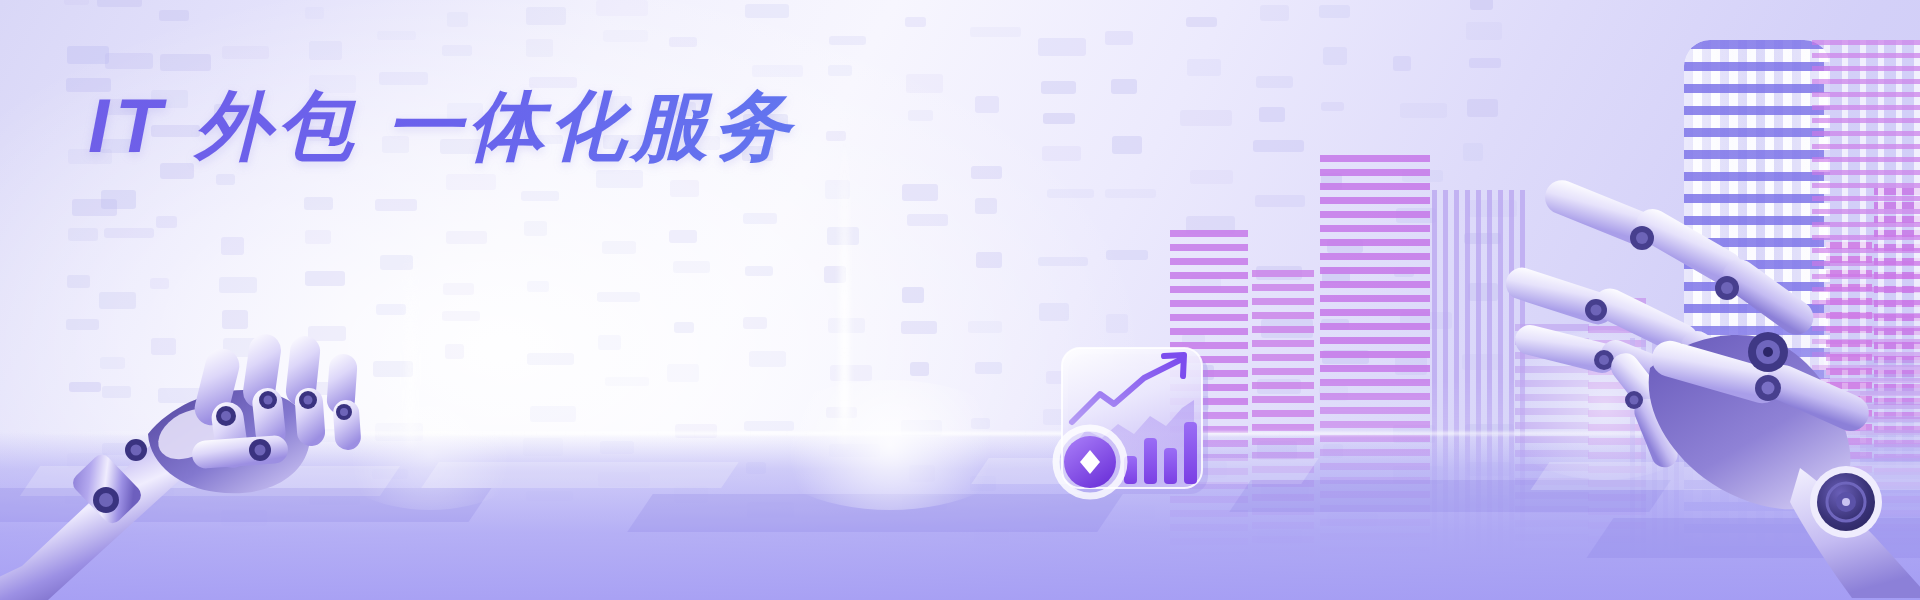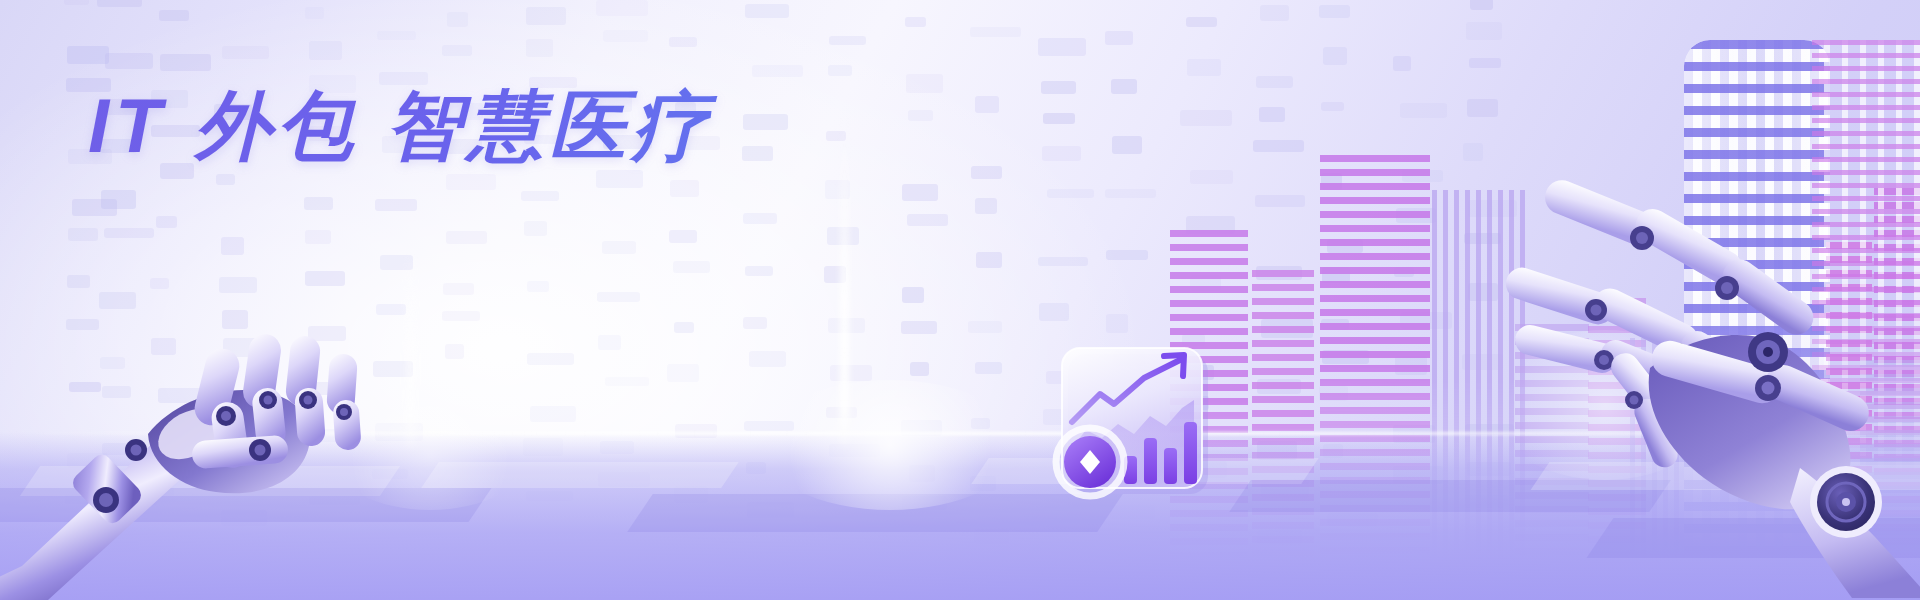--- a/index.html
+++ b/index.html
@@ -377,21 +377,21 @@
     <div class="tile dark" style="left:1600px;top:86px; width:420px; height:40px;"></div>
   </div>
 
   <div class="beam" style="left:840px;"></div>
   <div class="beam" style="left:406px; top:250px; height:200px; opacity:.55;"></div>
   <div class="glow" style="left:760px; top:380px; width:260px; height:130px;"></div>
   <div class="glow" style="left:1490px; top:330px; width:230px; height:150px; opacity:.6;"></div>
   <div class="glow" style="left:330px; top:400px; width:200px; height:110px; opacity:.5;"></div>
 
   <div class="headline">
-    <div class="hl-line">IT 外包 智慧医疗</div>
+    <div class="hl-line">IT 外包 一体化服务</div>
   </div>
 
   <div class="chart-card">
     <svg viewBox="0 0 168 166" width="168" height="166" xmlns="http://www.w3.org/2000/svg">
       <defs>
         <linearGradient id="cardFill" x1="0" y1="0" x2="0.35" y2="1">
           <stop offset="0%" stop-color="#ffffff" stop-opacity="0.97"></stop>
           <stop offset="48%" stop-color="#ece9fd" stop-opacity="0.92"></stop>
           <stop offset="100%" stop-color="#c8bcf6" stop-opacity="0.92"></stop>
         </linearGradient>

